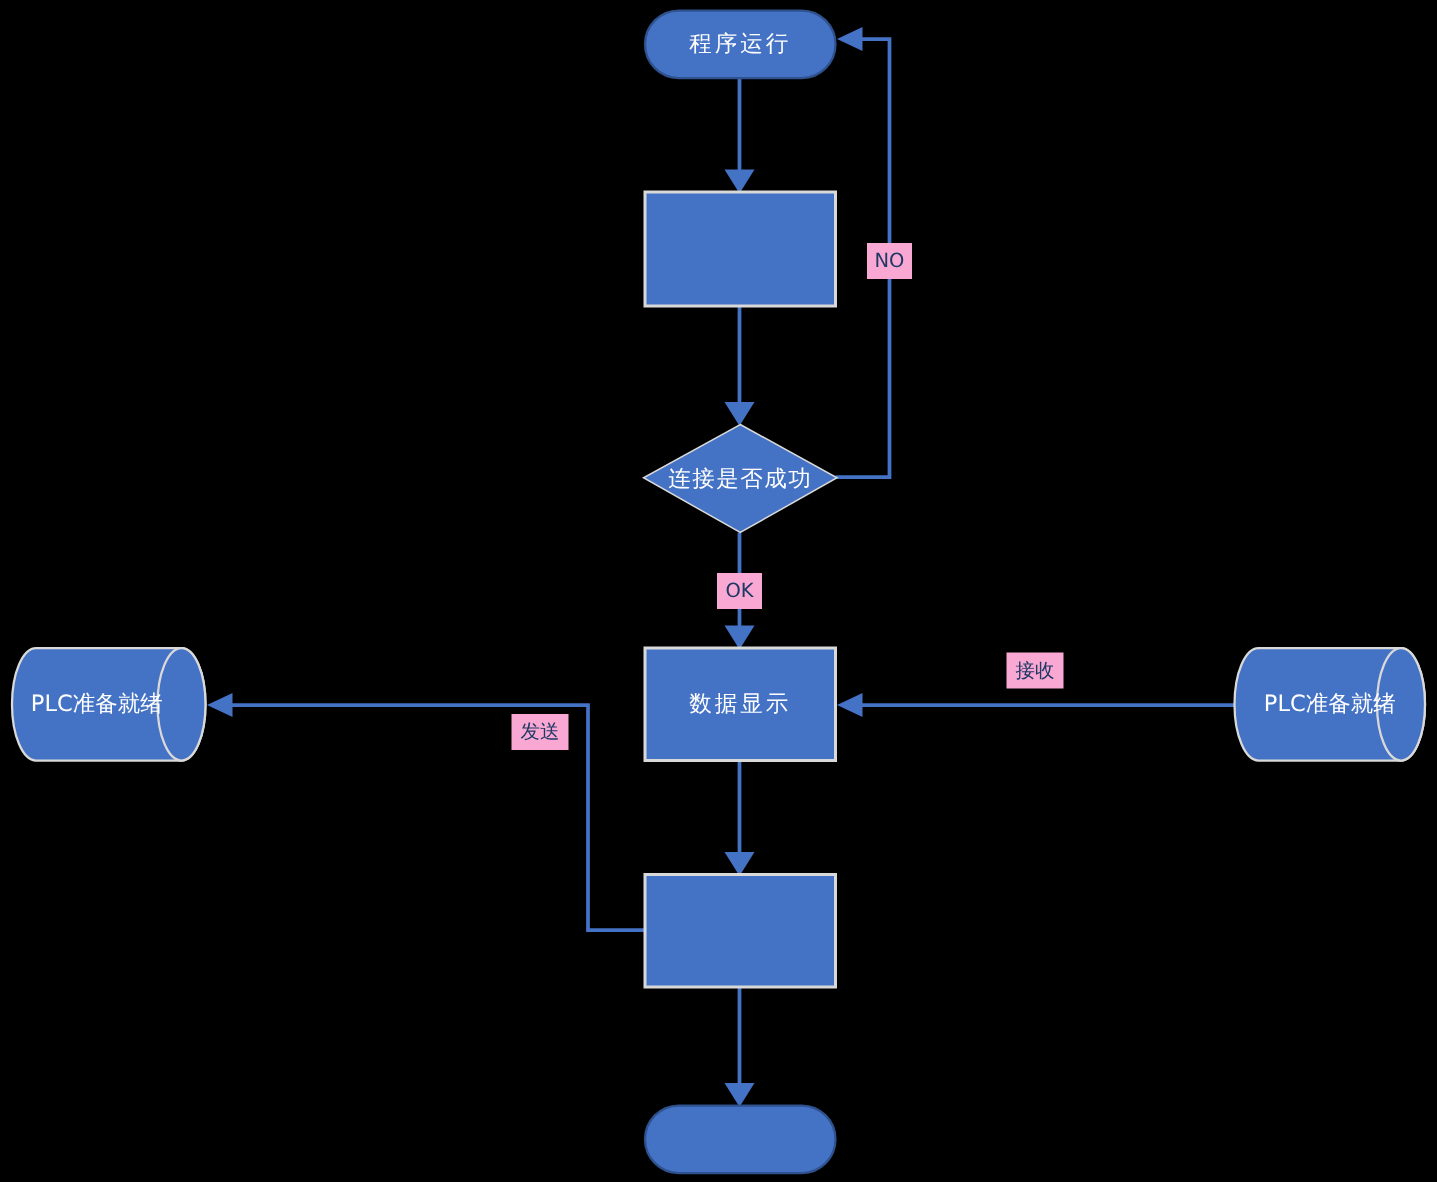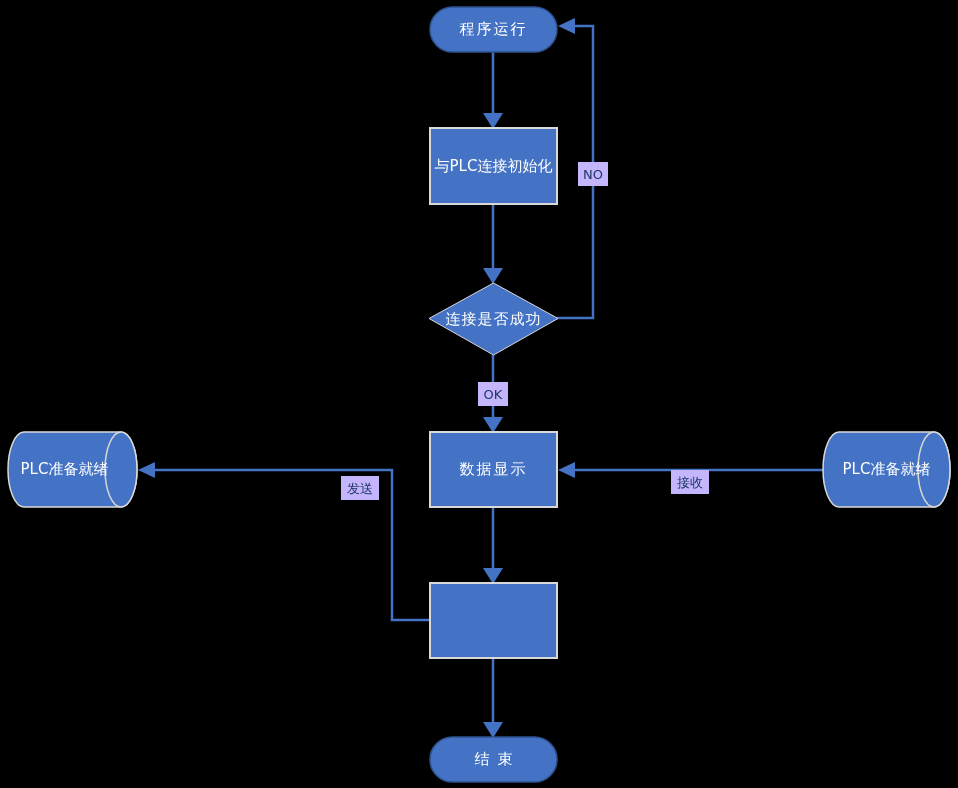--- a/index.html
+++ b/index.html
@@ -15,21 +15,21 @@
     position:absolute;
     display:flex;align-items:center;justify-content:center;
     color:#fff;font-size:15px;letter-spacing:2px;
     text-align:center;white-space:nowrap;
     pointer-events:none;
   }
   .node-label.wide-spacing{letter-spacing:8px;text-indent:8px;}
   .edge-label{
     position:absolute;
     display:flex;align-items:center;justify-content:center;
-    background:#c4b5fd;color:#1F3864;
+    background:#f9a8d4;color:#1F3864;
     font-size:13px;line-height:1;
     padding:3px 2px;
     white-space:nowrap;
   }
 </style>
 </head>
 <body>
 
 <div id="canvas">
 
@@ -83,34 +83,32 @@
     </g>
 
     <g>
       <path d="M 839 432 H 934 A 16 37.5 0 0 1 934 507 H 839 A 16 37.5 0 0 1 839 432 Z" fill="#4472C4" stroke="#D9D9D9" stroke-width="1.5"></path>
       <ellipse cx="934" cy="469.5" rx="16" ry="37.5" fill="#4472C4" stroke="#D9D9D9" stroke-width="1.5"></ellipse>
     </g>
   </svg>
 
   <div class="node-label" style="left:430px;top:7px;width:127px;height:45px;">程序运行</div>
 
-  <div class="node-label" style="left:430px;top:128px;width:127px;height:76px;letter-spacing:0;">与PLC连接初始化</div>
 
   <div class="node-label" style="left:429px;top:283px;width:129px;height:72px;letter-spacing:1px;">连接是否成功</div>
 
   <div class="node-label" style="left:430px;top:432px;width:127px;height:75px;">数据显示</div>
 
 
-  <div class="node-label wide-spacing" style="left:430px;top:737px;width:127px;height:45px;">结束</div>
 
   <div class="node-label" style="left:8px;top:432px;width:113px;height:75px;letter-spacing:0;">PLC准备就绪</div>
 
   <div class="node-label" style="left:830px;top:432px;width:113px;height:75px;letter-spacing:0;">PLC准备就绪</div>
 
   <div class="edge-label" style="left:578px;top:162px;width:26px;height:18px;">NO</div>
 
   <div class="edge-label" style="left:478px;top:382px;width:26px;height:18px;text-align:right;">OK</div>
 
   <div class="edge-label" style="left:341px;top:476px;width:34px;height:18px;">发送</div>
 
-  <div class="edge-label" style="left:671px;top:470px;width:34px;height:18px;">接收</div>
+  <div class="edge-label" style="left:671px;top:435px;width:34px;height:18px;">接收</div>
 
 </div>
 
 </body></html>

